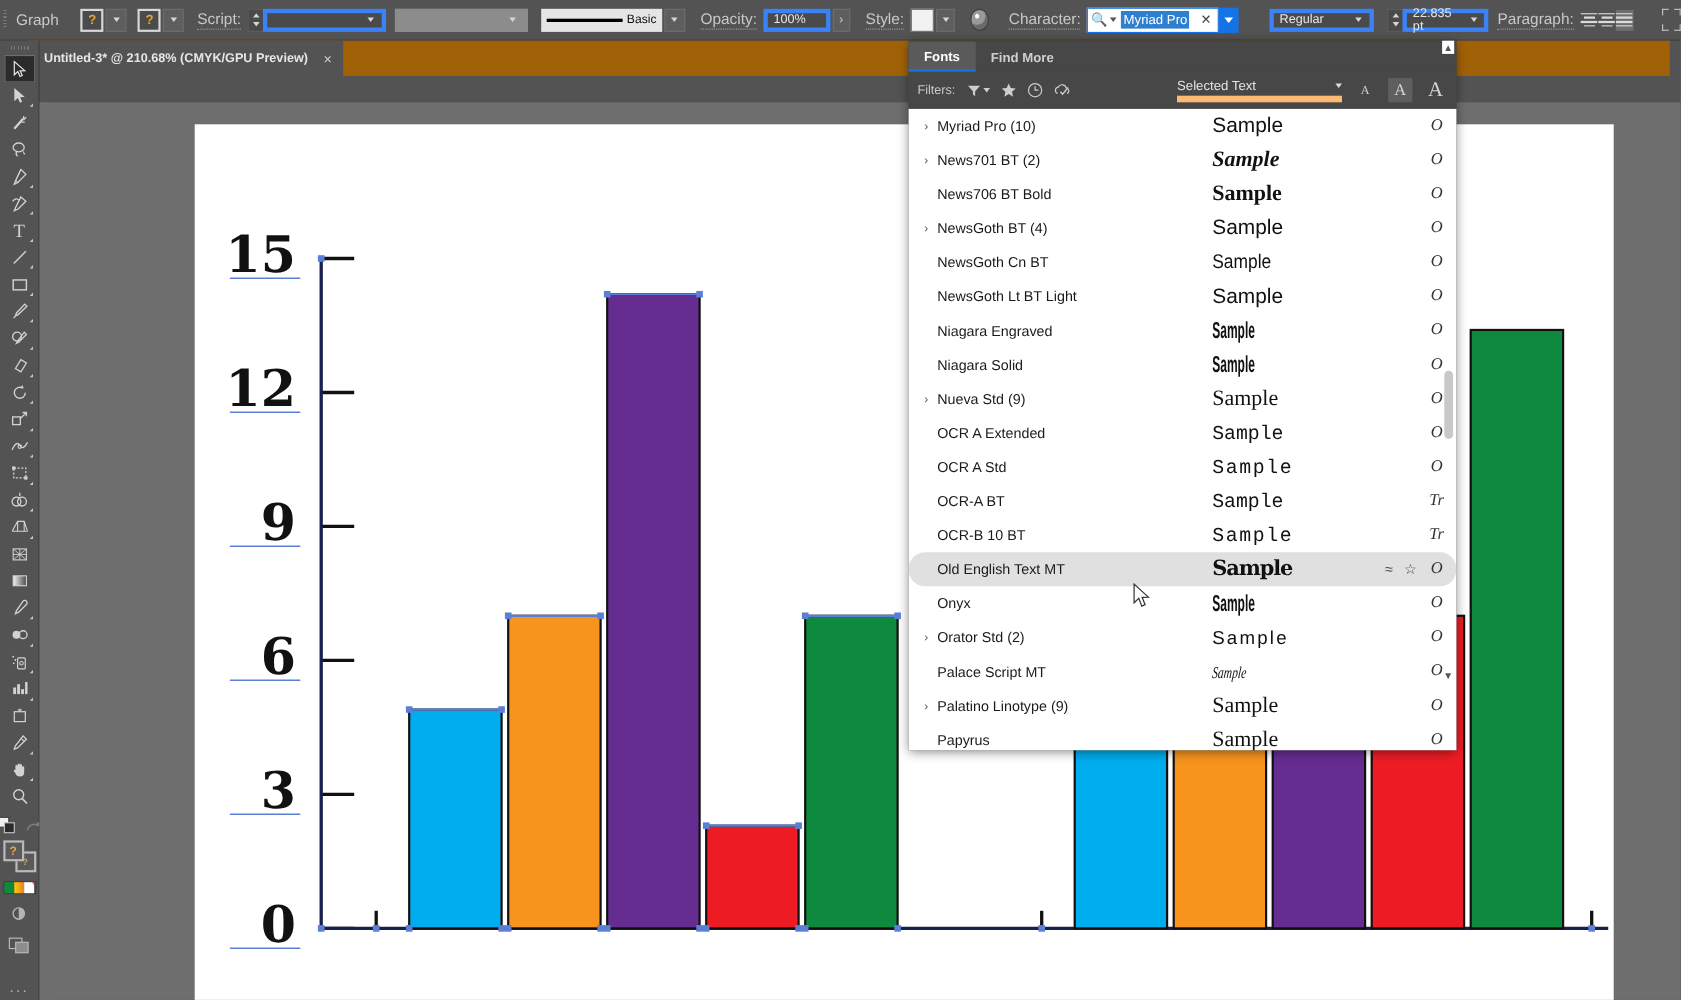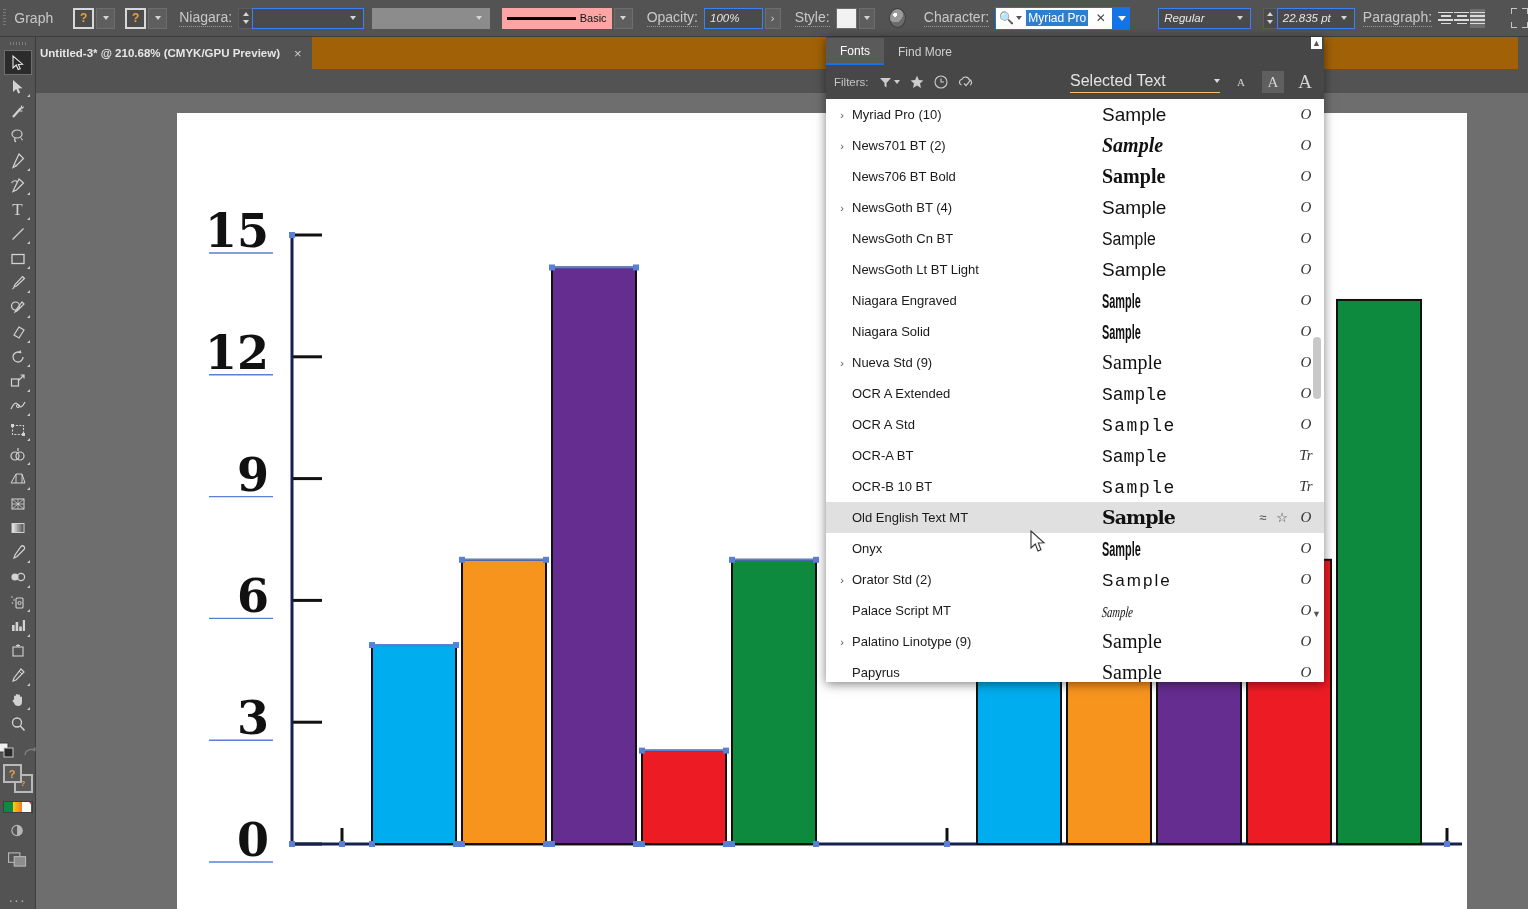--- a/index.html
+++ b/index.html
@@ -30,27 +30,27 @@
     width:19px;height:21px;background:#5e5e5e;border:1px solid #6d6d6d;
     display:flex;align-items:center;justify-content:center;margin-left:2px;
   }
   .chev { width:0;height:0;border-left:3.5px solid transparent;border-right:3.5px solid transparent;border-top:4px solid #d5d5d5; }
   .chev.lg { border-left-width:4px;border-right-width:4px;border-top-width:5px; }
   .stepper { width:14px;height:21px;background:#4a4a4a;border:1px solid #5d5d5d;border-right:none;
     display:flex;flex-direction:column;align-items:center;justify-content:space-around;padding:2px 0;}
   .sp-up { width:0;height:0;border-left:3px solid transparent;border-right:3px solid transparent;border-bottom:4px solid #d5d5d5;}
   .sp-dn { width:0;height:0;border-left:3px solid transparent;border-right:3px solid transparent;border-top:4px solid #d5d5d5;}
   .field {
-    height:21px;background:#4a4a4a;border:1px solid #3b82f6;color:#e6e6e6;font-size:11.5px;
-    display:flex;align-items:center;padding:0 5px;font-style:italic;
+    height:21px;background:#4a4a4a;border:4px solid #3b82f6;color:#e6e6e6;font-size:11.5px;
+    display:flex;align-items:center;padding:0 5px;
   }
   .field.dd { padding-right:0; }
   .field .ddbtn { width:20px;height:19px;display:flex;align-items:center;justify-content:center;margin-left:auto; }
   .field.disabled { background:#8c8c8c;border-color:#8c8c8c; }
-  .brushbox { width:110px;height:21px;background:#fca5a5;display:flex;align-items:center;padding:4px 5px;gap:4px; }
+  .brushbox { width:110px;height:21px;background:#e5e5e5;display:flex;align-items:center;padding:4px 5px;gap:4px; }
   .brushline { flex:1;height:3px;background:#000; }
   .brushlabel { color:#111;font-size:11px; }
   .stylesw { width:25px;height:21px;background:#f2f2f2;border:1px solid #6d6d6d; }
   .globe { width:20px;height:20px;border-radius:50%;
     background:radial-gradient(circle at 35% 32%,#fff 0 12%,#9a9a9a 13% 48%,#6b6b6b 49% 100%);
     border:1px solid #3f3f3f; }
   .char-search {
     width:140px;height:23px;background:#fff;border:1px solid #1473e6;display:flex;align-items:center;padding:0 3px;
   }
   .srch-ico { color:#444;font-size:12px;margin-right:2px; }
@@ -110,34 +110,34 @@
   .ruler-v { position:absolute;left:36px;top:93px;width:14px;height:816px;background:#5b5b5b;border-right:1px solid #434343; }
   .canvas-area { position:absolute;left:36px;top:93px;width:1492px;height:816px;background:#6e6e6e;overflow:hidden; }
   .artboard { position:absolute;left:141px;top:20px;width:1290px;height:796px;background:#fff; }
 
   .chart { position:absolute;left:0;top:0;width:100%;height:100%; }
 
   
   .fontspanel { position:absolute;left:826px;top:37px;width:498px;height:645px;
     background:#474747;box-shadow:0 2px 10px rgba(0,0,0,.5); }
   .fp-tabs { height:28px;display:flex;align-items:flex-end;background:#474747; }
-  .fp-tab { height:27px;padding:0 14px;display:flex;align-items:center;color:#cfcfcf;font-size:12px;cursor:pointer; }
+  .fp-tab { height:27px;padding:0 14px;display:flex;align-items:center;color:#cfcfcf;font-size:12px;cursor:pointer;font-weight:bold; }
   .fp-tab.sel { background:#5a5a5a;color:#fff;border-bottom:2px solid #1473e6; }
   .fp-filters { height:34px;display:flex;align-items:center;padding:0 8px;background:#474747;gap:10px; }
   .fil-label { color:#c6c6c6;font-size:11.5px; }
   .fil-ico { color:#cdcdcd;font-size:13px;display:flex;align-items:center;cursor:pointer; }
   .sel-text-dd { margin-left:auto;display:flex;align-items:center;gap:0;width:150px;
-    border-bottom:1px solid #fdba74;padding-bottom:2px;color:#e3e3e3;font-size:16px;cursor:pointer; }
+    border-bottom:6px solid #fdba74;padding-bottom:2px;color:#e3e3e3;font-size:12px;cursor:pointer; }
   .sizeA { color:#d3d3d3;font-family:"Liberation Serif",serif;display:flex;align-items:center;justify-content:center;
     width:22px;height:22px;cursor:pointer; }
   .sizeA.sel { background:#5f5f5f; }
 
   .fp-list { position:relative;background:#fff;height:583px;overflow:hidden; }
   .frow { height:31px;display:flex;align-items:center;padding:0 4px 0 8px;position:relative; }
-  .frow.hover { background:#e0e0e0; }
+  .frow.hover { background:#e0e0e0;border-radius:15px; }
   .fr-arrow { width:16px;color:#555;font-size:11px;display:flex;align-items:center;justify-content:center; }
   .fr-name { font-size:13px;color:#1a1a1a;margin-left:2px;width:250px;white-space:nowrap;overflow:hidden; }
   .fr-sample { font-size:19px;color:#111;flex:1;white-space:nowrap; }
   .fr-icons { display:flex;align-items:center;gap:10px;color:#444;font-size:13px;padding-right:6px; }
   .fr-type { font-family:"Liberation Serif",serif;font-style:italic;color:#333;font-size:15px;width:16px;text-align:center; }
   .fp-scroll { position:absolute;right:2px;top:0;width:11px;height:583px; }
   .sc-up,.sc-dn { position:absolute;right:0;width:11px;height:12px;color:#555;font-size:9px;
     display:flex;align-items:center;justify-content:center;background:#fff; }
   .sc-up { top:0; } .sc-dn { bottom:0; }
   .sc-thumb { position:absolute;right:1px;width:8px;background:#c8c8c8;border-radius:4px; }
@@ -160,21 +160,21 @@
           <span class="chev"></span>
         </div>
     </div>
     <div style="display:flex;align-items:center;margin-left:10px;">
       <div class="swatch-q">?</div>
       <div class="mini-dd">
           <span class="chev"></span>
         </div>
     </div>
 
-    <div class="ctrl-label dotted" style="margin-left:12px">Niagara:</div>
+    <div class="ctrl-label dotted" style="margin-left:12px">Script:</div>
     <div style="display:flex;align-items:center;">
       <div class="stepper">
         <span class="sp-up"></span>
         <span class="sp-dn"></span>
       </div>
       <div class="field dd" style="width:112px">
         <span></span>
         <span class="ddbtn">
             <span class="chev"></span>
           </span>

